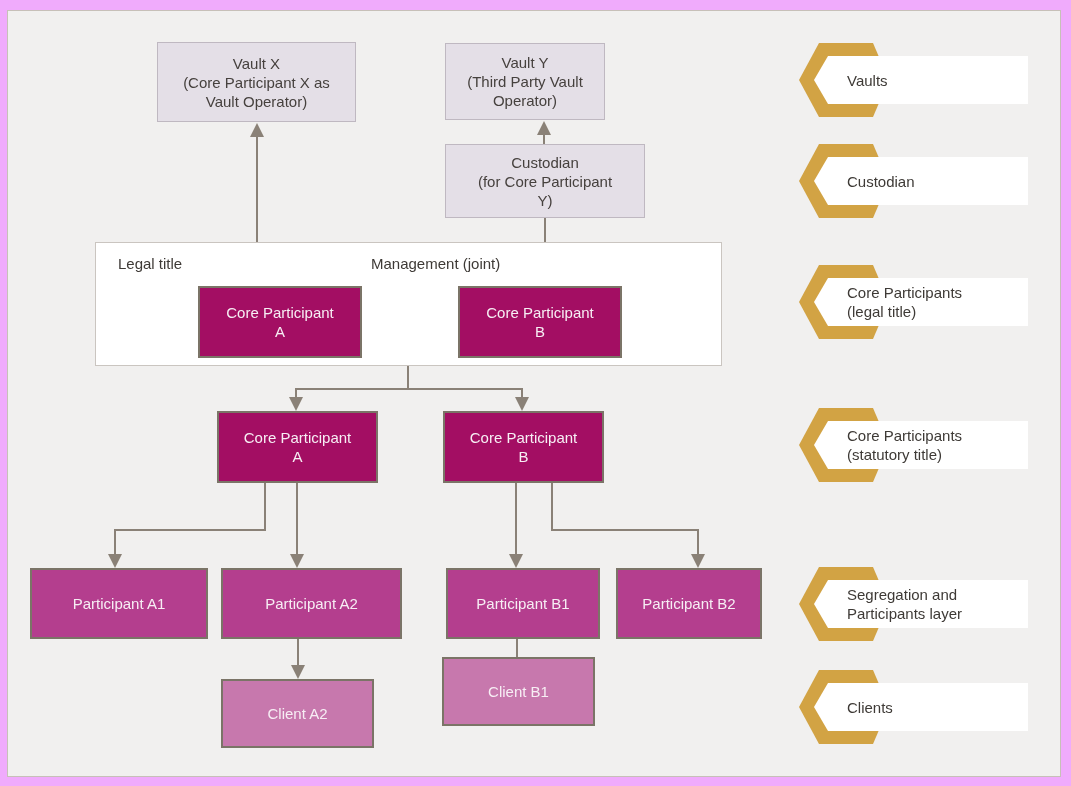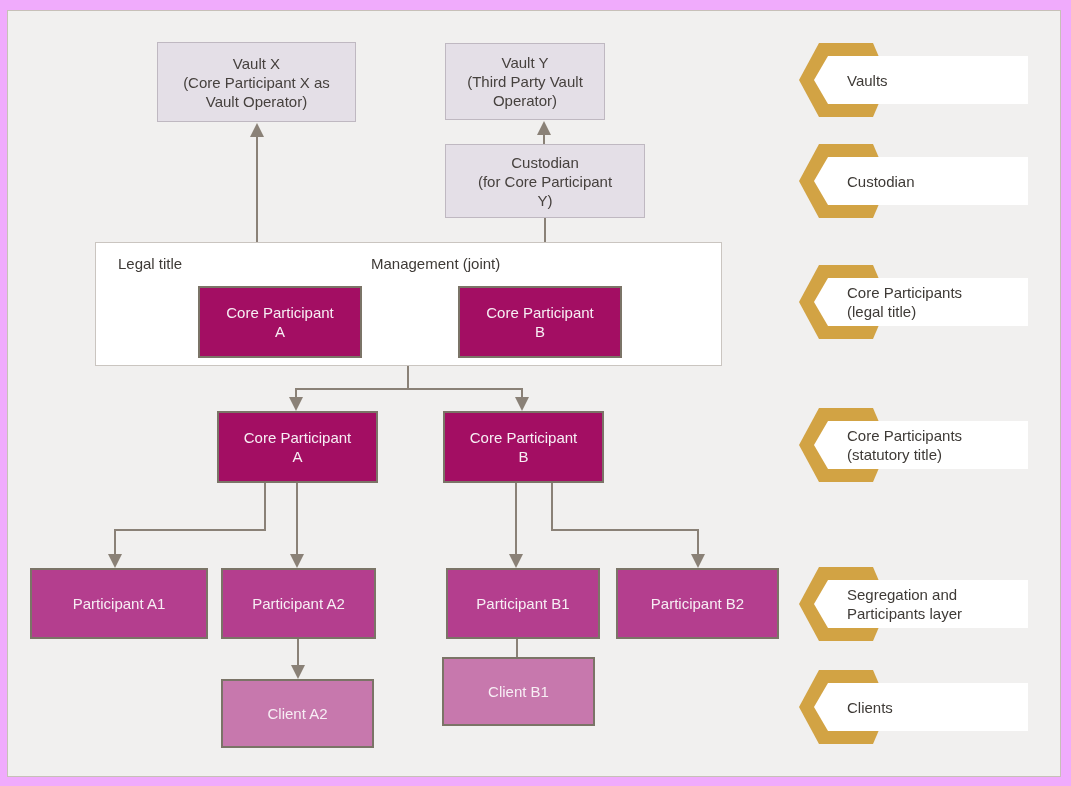--- a/index.html
+++ b/index.html
@@ -107,23 +107,23 @@
 A</div>
   <div class="box magenta multiline" style="left:458px;top:286px;width:164px;height:72px;">Core Participant
 B</div>
 
   <div class="box magenta multiline" style="left:217px;top:411px;width:161px;height:72px;">Core Participant
 A</div>
   <div class="box magenta multiline" style="left:443px;top:411px;width:161px;height:72px;">Core Participant
 B</div>
 
   <div class="box participant" style="left:30px;top:568px;width:178px;height:71px;">Participant A1</div>
-  <div class="box participant" style="left:221px;top:568px;width:155px;height:71px;">Participant A2</div>
+  <div class="box participant" style="left:221px;top:568px;width:181px;height:71px;">Participant A2</div>
   <div class="box participant" style="left:446px;top:568px;width:154px;height:71px;">Participant B1</div>
-  <div class="box participant" style="left:616px;top:568px;width:163px;height:71px;">Participant B2</div>
+  <div class="box participant" style="left:616px;top:568px;width:146px;height:71px;">Participant B2</div>
 
   <div class="box client" style="left:221px;top:679px;width:153px;height:69px;">Client A2</div>
   <div class="box client" style="left:442px;top:657px;width:153px;height:69px;">Client B1</div>
 
   <div class="side-label" style="top:43px;">
     <svg width="230" height="74" viewBox="0 0 230 74">
       <path class="gold-shape" d="M20,0 H74 L80,14 V60 L74,74 H20 L0,37 Z"></path>
       <path class="white-shape" d="M29,13 H229 V61 H29 L15,37 Z"></path>
     </svg>
     <div class="side-label-text multiline">Vaults</div>

